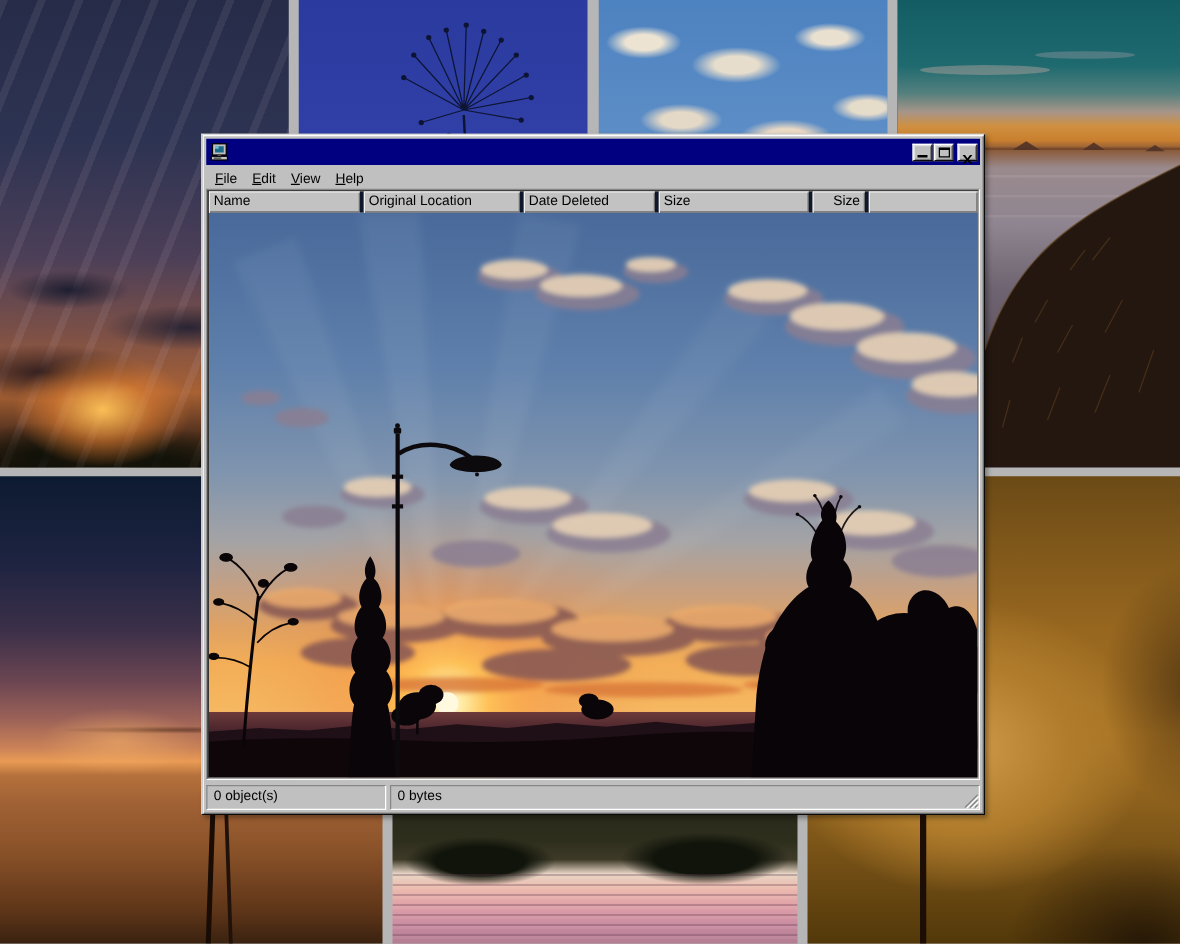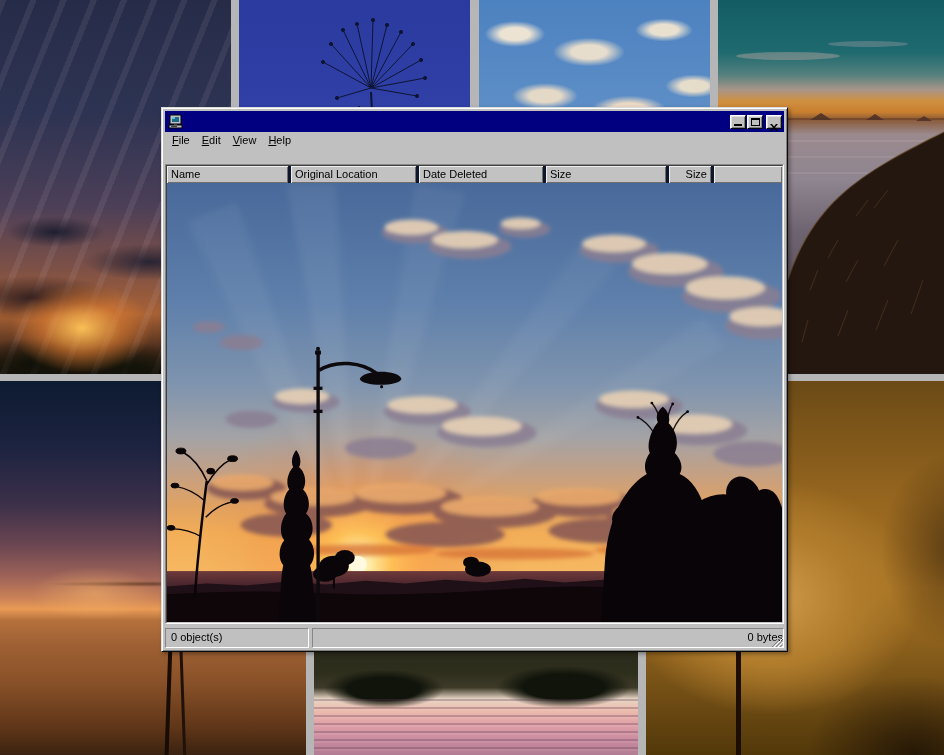--- a/index.html
+++ b/index.html
@@ -80,41 +80,41 @@
     border-top:1px solid #fff; border-left:1px solid #fff;
     border-right:1px solid #0a0a0a; border-bottom:1px solid #0a0a0a;
     box-shadow: inset 1px 1px 0 #dfdfdf, inset -1px -1px 0 #808080; }
   .tbtn + .tbtn { margin-left:1px; }
   .tbtn.close { margin-left:3px; }
   .g-min { position:absolute; left:3px; bottom:2px; width:8px; height:2px; background:#000; }
   .g-max { position:absolute; left:3px; top:2px; width:9px; height:8px;
     border:1px solid #000; border-top-width:2px; }
   .g-close { position:absolute; left:3px; top:3px; }
 
-  .menubar { height:32px; display:flex; align-items:flex-start; padding:0 1px; flex:0 0 auto; }
+  .menubar { height:19px; display:flex; align-items:flex-end; padding:0 1px; flex:0 0 auto; }
   .menu-item { font-size:11px; color:#000; padding:2px 6px; }
   .menu-item u { text-decoration:underline; }
 
   .listview-outer { flex:1 1 auto; border:1px solid; border-color:#868686 #ffffff #ffffff #868686; display:flex; }
   .listview { flex:1; border:1px solid; border-color:#404040 #c6c6c6 #c6c6c6 #404040;
     display:flex; flex-direction:column; background:#15100e; overflow:hidden; }
   .headerrow { height:17px; display:flex; flex:0 0 auto; background:#c2c2c2; }
   .hcell { height:17px; background:#c2c2c2; font-size:11px; color:#000;
     padding:2px 4px 0 4px; white-space:nowrap; overflow:hidden;
     box-shadow: inset 1px 1px 0 #efefef, inset -1px -1px 0 #6e6e6e; border-right:3px solid #0f172a; }
-  .c0{width:124px;} .c1{width:128px;} .c2{width:127px;} .c3{width:123px;}
+  .c0{width:124px;} .c1{width:128px;} .c2{width:108px;} .c3{width:123px;}
   .c4{width:45px; text-align:right;} .c5{flex:1; border-right:none;}
   .viewport { flex:1 1 auto; position:relative; overflow:hidden; }
   .viewport svg { position:absolute; inset:0; width:100%; height:100%; }
 
   .statusbar { height:20px; margin-top:4px; display:flex; align-items:stretch; flex:0 0 auto; position:relative; }
   .spanel { border:1px solid; border-color:#868686 #ffffff #ffffff #868686;
     font-size:11px; color:#000; padding:2px 0 0 5px; white-space:nowrap; }
   .sp1 { width:144px; margin-right:3px; }
-  .sp2 { flex:1;text-align:right; }
+  .sp2 { flex:1; }
   .grip { position:absolute; right:1px; bottom:1px; width:13px; height:13px; }
 </style>
 </head>
 <body>
 
 <div class="screen">
 
   <div class="tile tile-a"></div>
 
   <div class="tile tile-b">

